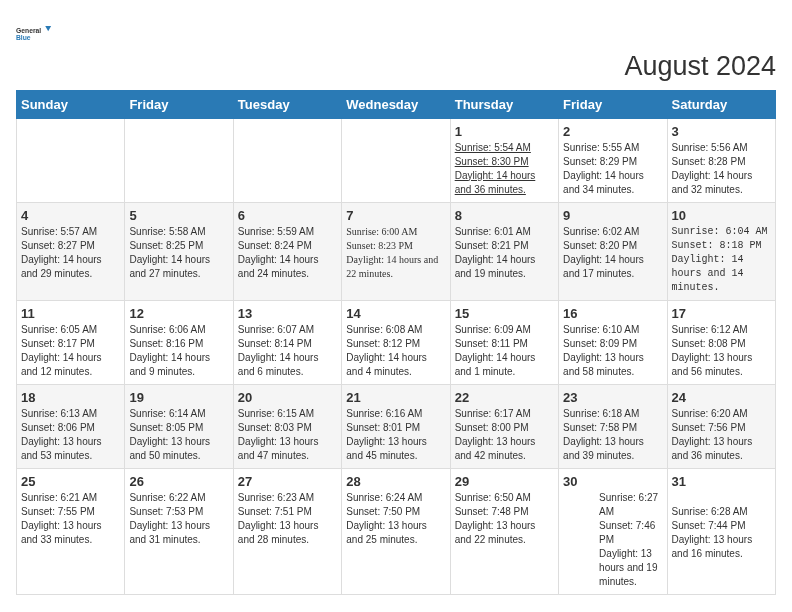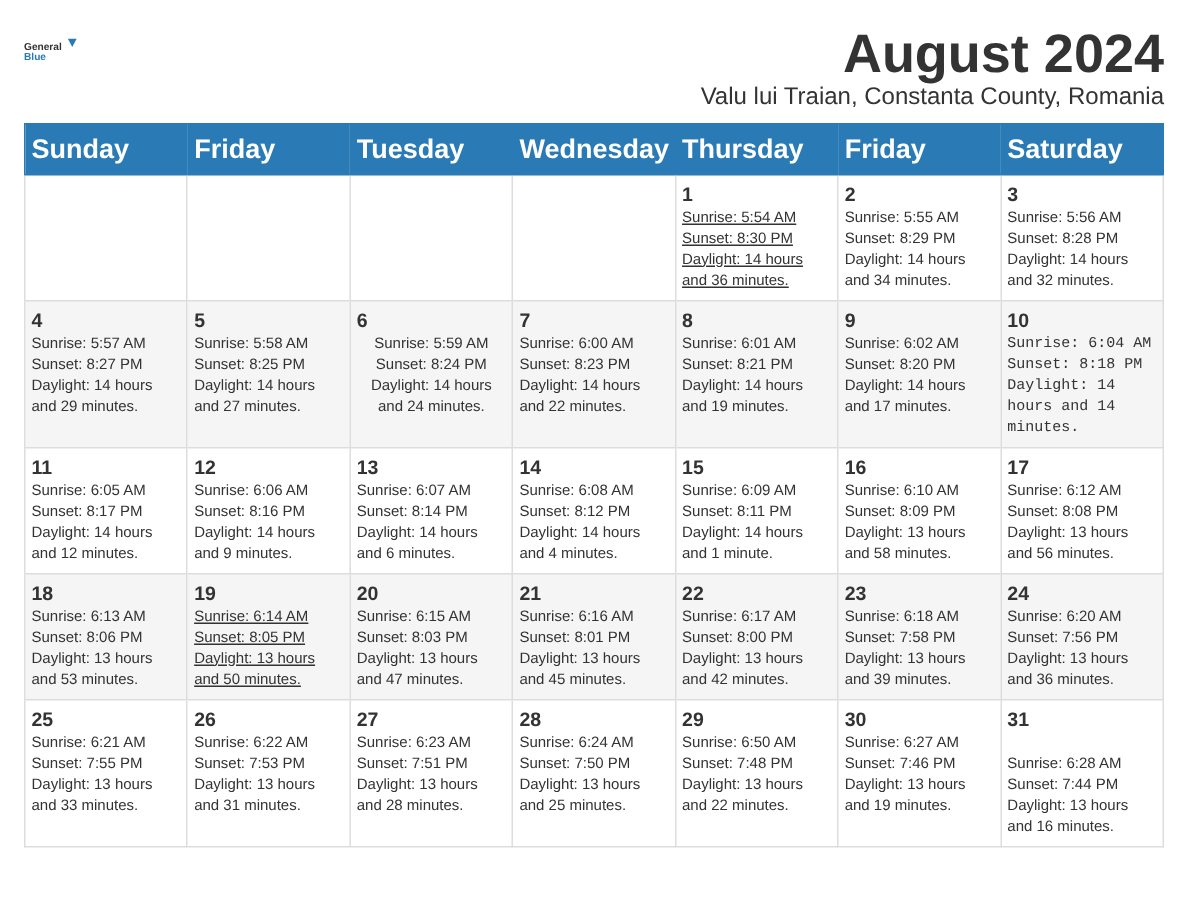--- a/index.html
+++ b/index.html
@@ -22,39 +22,40 @@
       gap: 4px;
     }
     .logo-icon {
       width: 36px;
       height: 36px;
     }
     .title-block {
       text-align: right;
     }
     .title-block h1 {
-      font-size: 36px;
-      font-weight: bold;
+      font-size: 27px;
+      font-weight: normal;
       color: #333;
       line-height: 1.1;
+      margin-top: 36px;
     }
     .title-block h2 {
       font-size: 16px;
       font-weight: normal;
       color: #333;
     }
     table {
       width: 100%;
       border-collapse: collapse;
       table-layout: fixed;
     }
     thead th {
       background-color: #2a7ab5;
       color: #fff;
-      font-size: 18px;
+      font-size: 13px;
       font-weight: bold;
       padding: 6px 4px;
       text-align: left;
       border: 1px solid #2a7ab5;
     }
     tbody tr {
       border-bottom: 1px solid #ccc;
     }
     tbody td {
       vertical-align: top;
@@ -92,21 +93,20 @@
 <div class="header">
   <div class="logo">
     <svg class="logo-icon" viewBox="0 0 80 40" xmlns="http://www.w3.org/2000/svg" width="80" height="40">
         <text x="0" y="18" font-size="15" font-weight="bold" fill="#333">General</text>
         <text x="0" y="34" font-size="15" font-weight="bold" fill="#2a7ab5">Blue</text>
         <polygon points="65,2 78,2 71.5,14" fill="#2a7ab5"></polygon>
       </svg>
   </div>
   <div class="title-block">
     <h1>August 2024</h1>
-    <h2>Valu lui Traian, Constanta County, Romania</h2>
   </div>
 </div>
 
 <table>
   <thead>
     <tr>
     <th>Sunday</th>
         <th>Friday</th>
         <th>Tuesday</th>
         <th>Wednesday</th>
@@ -148,27 +148,27 @@
 Daylight: 14 hours and 29 minutes.</div>
         </td>
         <td>
           <span class="day-num">5</span>
           <div class="day-info" style="white-space: pre-line;">Sunrise: 5:58 AM
 Sunset: 8:25 PM
 Daylight: 14 hours and 27 minutes.</div>
         </td>
         <td>
           <span class="day-num">6</span>
-          <div class="day-info" style="white-space: pre-line; text-align: center;">Sunrise: 5:59 AM
+          <div class="day-info" style="white-space: pre-line;">Sunrise: 5:59 AM
 Sunset: 8:24 PM
 Daylight: 14 hours and 24 minutes.</div>
         </td>
         <td>
           <span class="day-num">7</span>
-          <div class="day-info" style="white-space: pre-line;">Sunrise: 6:00 AM
+          <div class="day-info" style="white-space: pre-line; font-family: Liberation Serif, serif;">Sunrise: 6:00 AM
 Sunset: 8:23 PM
 Daylight: 14 hours and 22 minutes.</div>
         </td>
         <td>
           <span class="day-num">8</span>
           <div class="day-info" style="white-space: pre-line;">Sunrise: 6:01 AM
 Sunset: 8:21 PM
 Daylight: 14 hours and 19 minutes.</div>
         </td>
         <td>
@@ -230,21 +230,21 @@
       </tr>
       <tr>
         <td>
           <span class="day-num">18</span>
           <div class="day-info" style="white-space: pre-line;">Sunrise: 6:13 AM
 Sunset: 8:06 PM
 Daylight: 13 hours and 53 minutes.</div>
         </td>
         <td>
           <span class="day-num">19</span>
-          <div class="day-info" style="white-space: pre-line; text-decoration: underline;">Sunrise: 6:14 AM
+          <div class="day-info" style="white-space: pre-line;">Sunrise: 6:14 AM
 Sunset: 8:05 PM
 Daylight: 13 hours and 50 minutes.</div>
         </td>
         <td>
           <span class="day-num">20</span>
           <div class="day-info" style="white-space: pre-line;">Sunrise: 6:15 AM
 Sunset: 8:03 PM
 Daylight: 13 hours and 47 minutes.</div>
         </td>
         <td>
@@ -298,21 +298,21 @@
 Daylight: 13 hours and 25 minutes.</div>
         </td>
         <td>
           <span class="day-num">29</span>
           <div class="day-info" style="white-space: pre-line;">Sunrise: 6:50 AM
 Sunset: 7:48 PM
 Daylight: 13 hours and 22 minutes.</div>
         </td>
         <td>
           <span class="day-num">30</span>
-          <div class="day-info" style="white-space: pre-line;">Sunrise: 6:27 AM
+          <div class="day-info" style="white-space: pre-line; margin-left: 36px;">Sunrise: 6:27 AM
 Sunset: 7:46 PM
 Daylight: 13 hours and 19 minutes.</div>
         </td>
         <td>
           <span class="day-num">31</span>
           <div class="day-info" style="white-space: pre-line; margin-top: 16px;">Sunrise: 6:28 AM
 Sunset: 7:44 PM
 Daylight: 13 hours and 16 minutes.</div>
         </td>
       </tr>

